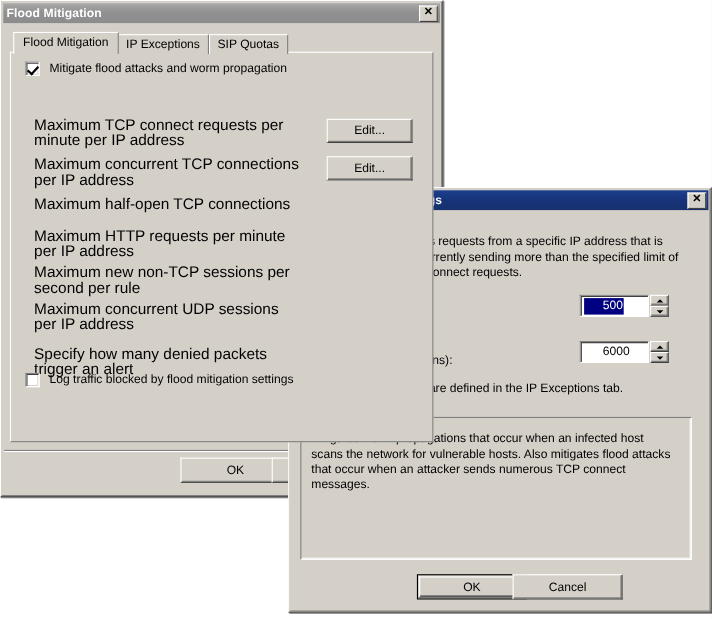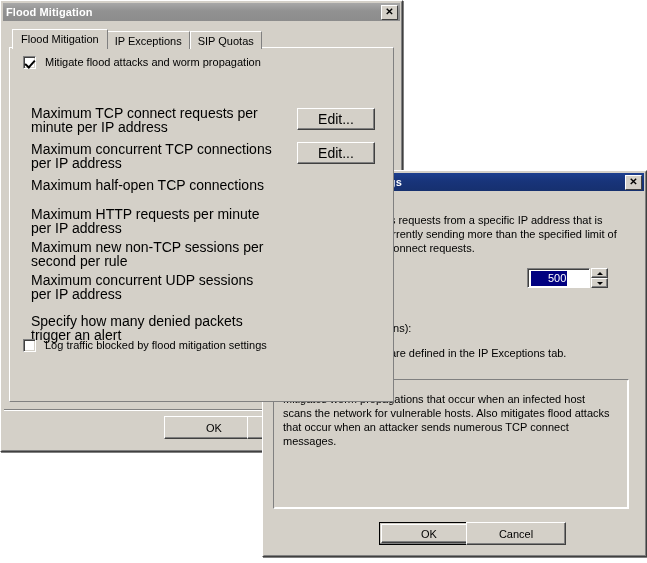--- a/index.html
+++ b/index.html
@@ -204,21 +204,21 @@
     position: absolute;
     width: 78px; height: 22px;
     background: #d4d0c8;
     border: 1px solid #ffffff;
     border-right-color: #404040;
     border-bottom-color: #404040;
     box-shadow: inset -1px -1px 0 0 #808080;
     display: flex;
     align-items: center;
     justify-content: center;
-    font-size: 14px;
+    font-size: 11px;
     box-sizing: border-box;
     cursor: default;
   }
 
   
   .dlg-btn {
     position: absolute;
     width: 100px; height: 23px;
     background: #d4d0c8;
     border: 1px solid #ffffff;
@@ -446,20 +446,33 @@
       <div class="spin-arrow">
           <span class="arrow-dn"></span>
         </div>
     </div>
   </div>
 
   <div class="custom-label">
     <div>Custom limit</div>
     <div>(applies to IP exceptions):</div>
   </div>
+  <div class="spinner" style="left:264px; top:139px;">
+    <div class="spin-field">
+      <span class="spin-val">6000</span>
+    </div>
+    <div class="spin-arrows">
+      <div class="spin-arrow">
+          <span class="arrow-up"></span>
+        </div>
+      <div class="spin-arrow">
+          <span class="arrow-dn"></span>
+        </div>
+    </div>
+  </div>
 
   <div class="info-icon" style="left:20px; top:168px;">
     <span class="glyph">i</span>
   </div>
   <div class="info-text">IP exceptions are defined in the IP Exceptions tab.</div>
 
   <div class="groupbox" style="left:10px; top:208px; width:356px; height:130px;">
     <div class="gb-inner"></div>
     <div class="gb-title">Mitigation Description</div>
     <div class="gb-body">Mitigates worm propagations that occur when an infected host scans the network for vulnerable hosts. Also mitigates flood attacks that occur when an attacker sends numerous TCP connect messages.</div>

